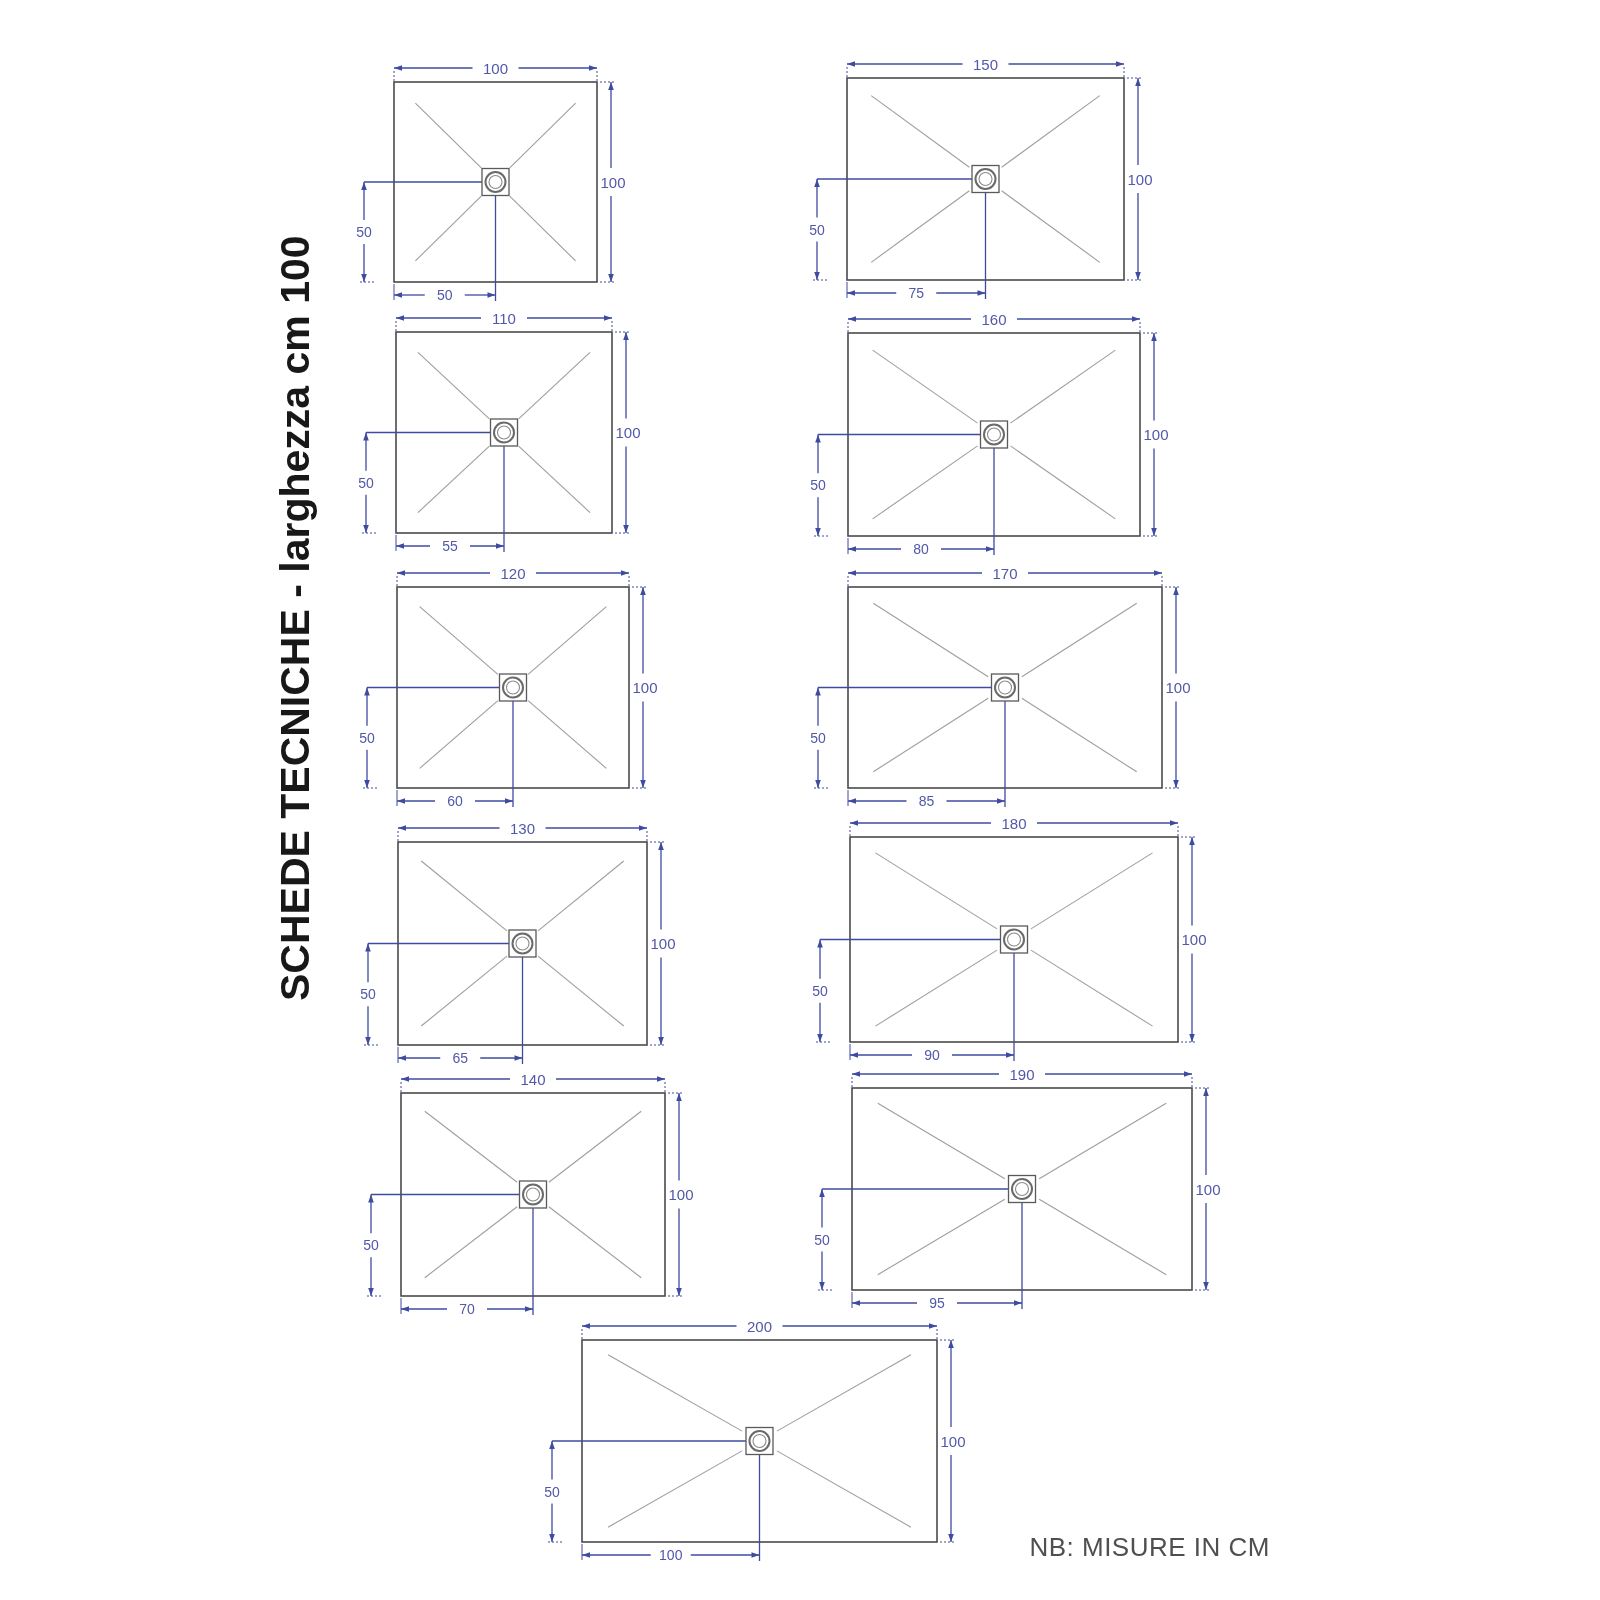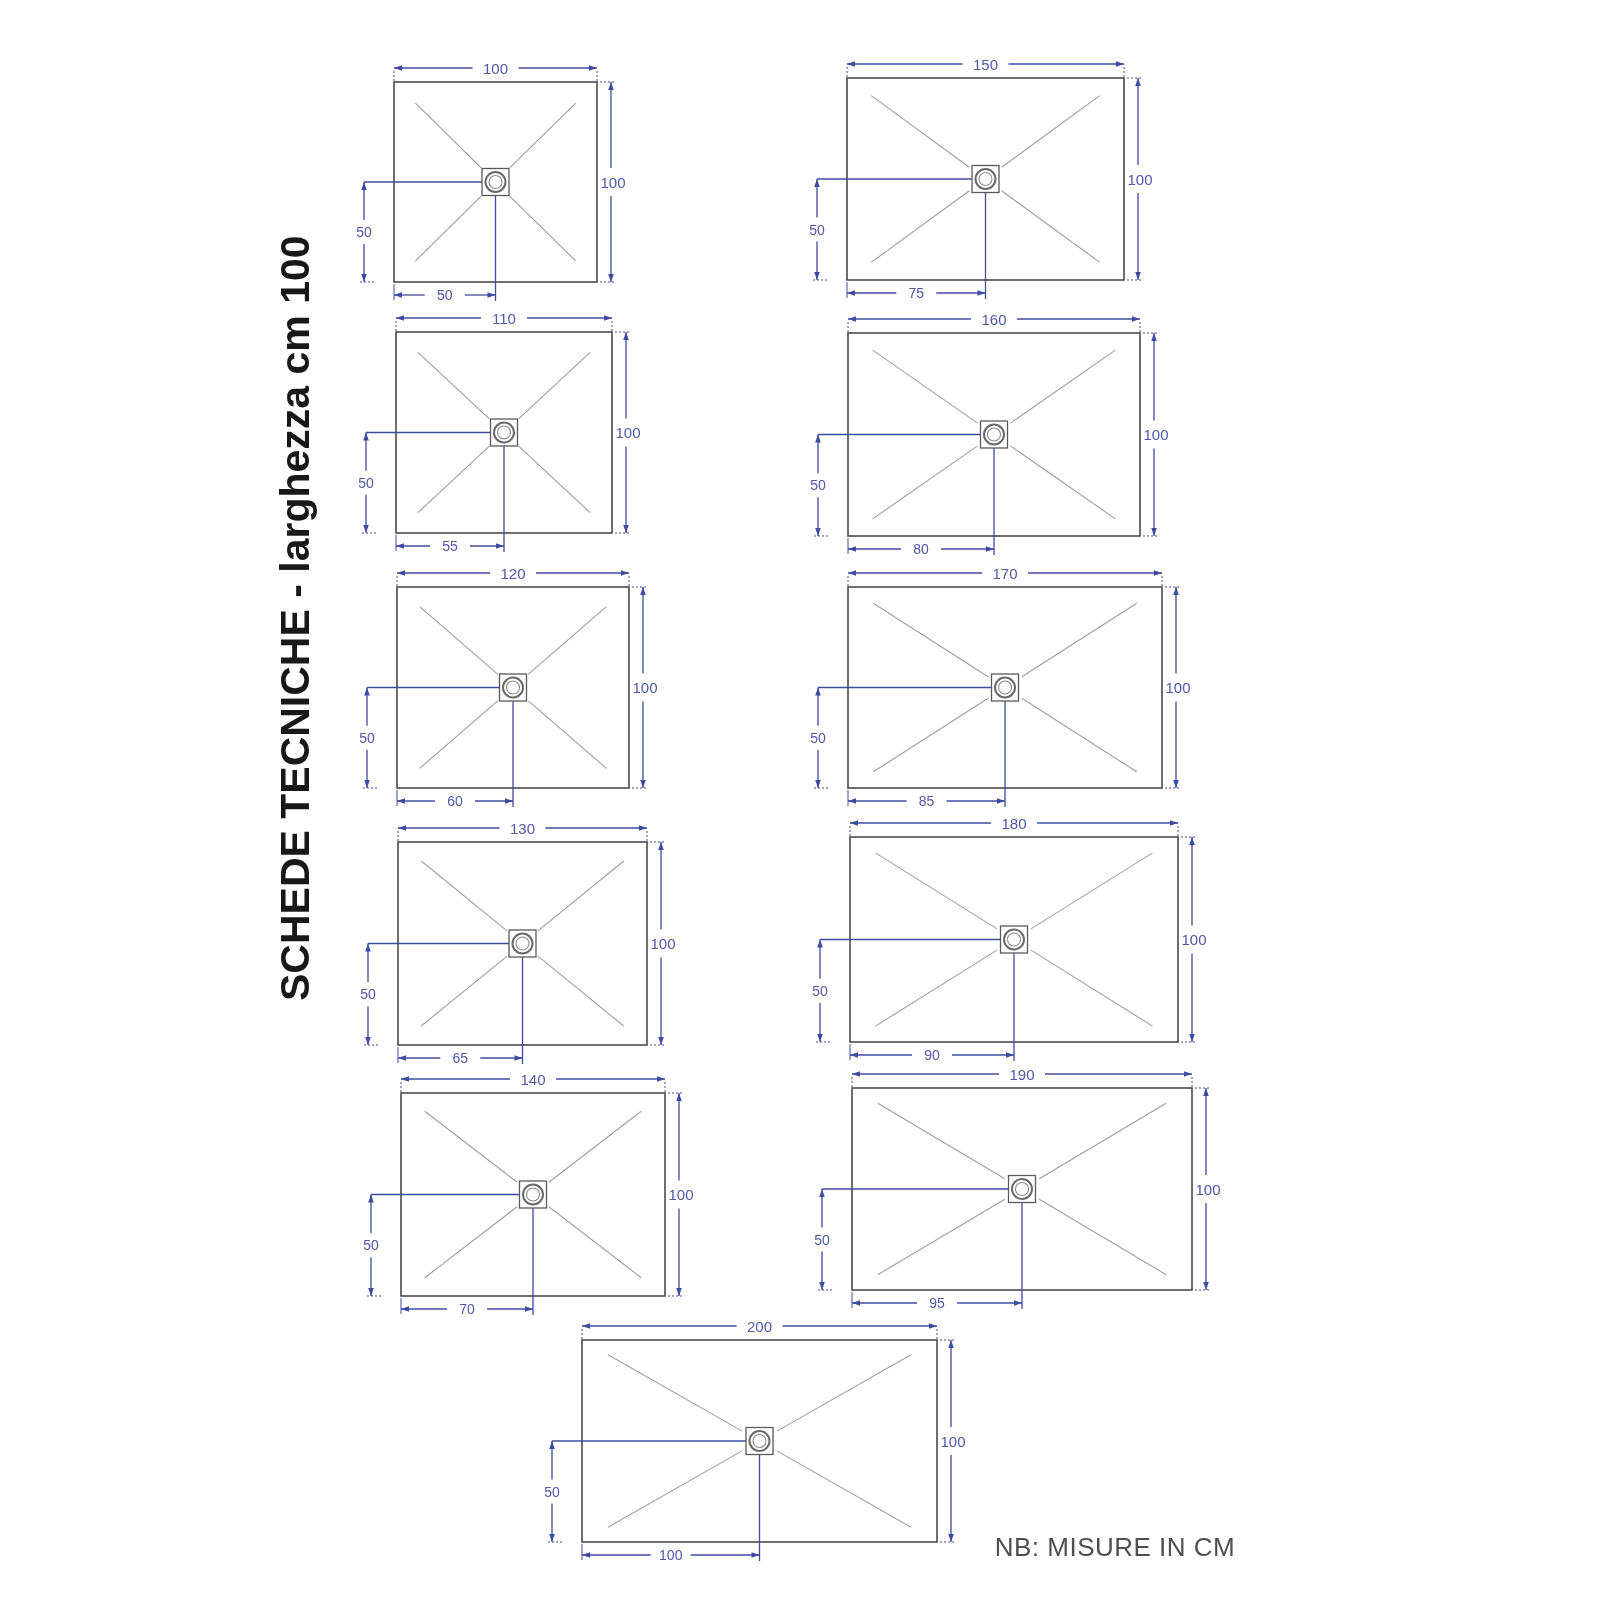--- a/index.html
+++ b/index.html
@@ -7,21 +7,21 @@
     position:relative;width:1600px;height:1600px;background:#ffffff;overflow:hidden;
     font-family:"Liberation Sans", sans-serif;
   }
   .page-title{
     position:absolute;left:-65px;top:618px;width:720px;height:46px;
     text-align:center;transform:rotate(-90deg);
     font-size:41px;font-weight:700;color:#181818;letter-spacing:0px;white-space:nowrap;
   }
   .units-note{
     position:absolute;left:960px;top:1532px;width:310px;
-    text-align:center;font-size:26px;color:#4f4f4f;letter-spacing:0.5px;
+    text-align:right;font-size:26px;color:#4f4f4f;letter-spacing:0.5px;
   }
   svg text{font-family:"Liberation Sans", sans-serif;}
 </style>
 </head>
 <body>
 
 <div class="canvas">
   <div class="page-title">SCHEDE TECNICHE - larghezza cm 100</div>
   <svg id="drawings" width="1600" height="1600" viewBox="0 0 1600 1600">
       <g>

